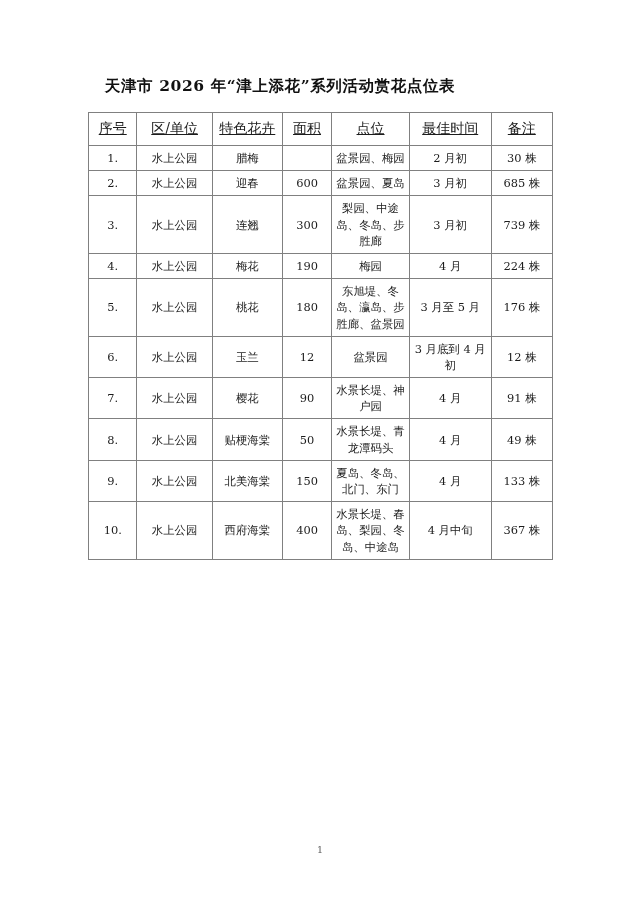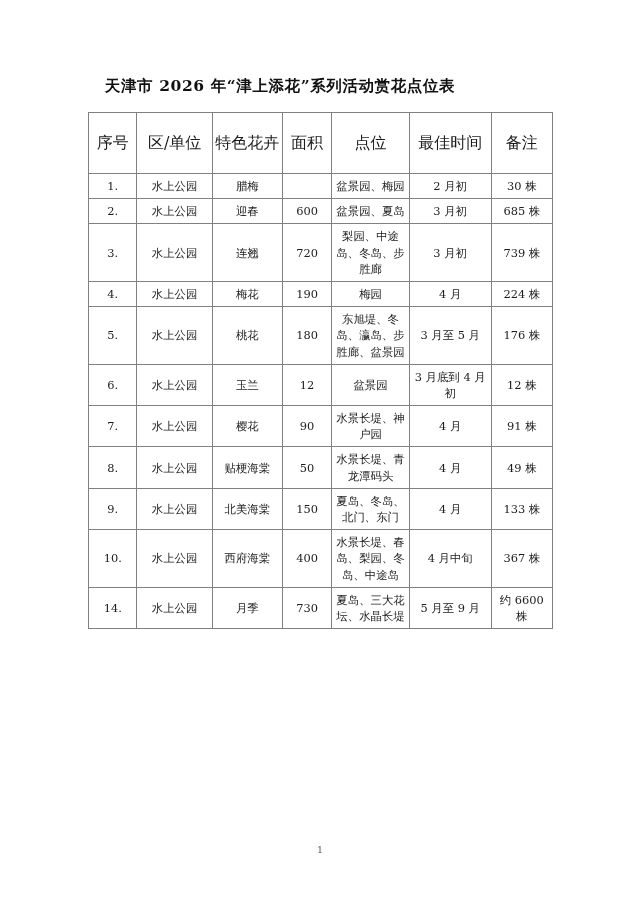--- a/index.html
+++ b/index.html
@@ -52,22 +52,23 @@
     line-height: 1.42;
     text-align: center;
     vertical-align: middle;
     padding: 4px 2px;
     color: #1c1c1c;
     word-break: break-all;
     font-family: "DejaVu Serif", "Liberation Serif", serif;
   }
   table.flower-table thead th {
     height: 26px;
-    padding: 17px 2px;
-    font-size: 16px;
+    padding: 3px 2px;
+    font-size: 14px;
+    text-decoration: underline;
   }
   col.c-idx    { width: 45px; }
   col.c-unit   { width: 70px; }
   col.c-flower { width: 65px; }
   col.c-area   { width: 46px; }
   col.c-spot   { width: 72px; }
   col.c-time   { width: 76px; }
   col.c-note   { width: 57px; }
   .page-number {
     position: absolute;
@@ -125,21 +126,21 @@
           <td>迎春</td>
           <td>600</td>
           <td>盆景园、夏岛</td>
           <td>3 月初</td>
           <td>685 株</td>
         </tr>
         <tr>
           <td>3.</td>
           <td>水上公园</td>
           <td>连翘</td>
-          <td>720</td>
+          <td>300</td>
           <td>梨园、中途岛、冬岛、步胜廊</td>
           <td>3 月初</td>
           <td>739 株</td>
         </tr>
         <tr>
           <td>4.</td>
           <td>水上公园</td>
           <td>梅花</td>
           <td>190</td>
           <td>梅园</td>
@@ -193,28 +194,19 @@
         </tr>
         <tr>
           <td>10.</td>
           <td>水上公园</td>
           <td>西府海棠</td>
           <td>400</td>
           <td>水景长堤、春岛、梨园、冬岛、中途岛</td>
           <td>4 月中旬</td>
           <td>367 株</td>
         </tr>
-        <tr>
-          <td>14.</td>
-          <td>水上公园</td>
-          <td>月季</td>
-          <td>730</td>
-          <td>夏岛、三大花坛、水晶长堤</td>
-          <td>5 月至 9 月</td>
-          <td>约 6600 株</td>
-        </tr>
       </tbody>
     </table>
   </div>
 
   <div class="page-number">1</div>
 
 </div>
 
 </body></html>

